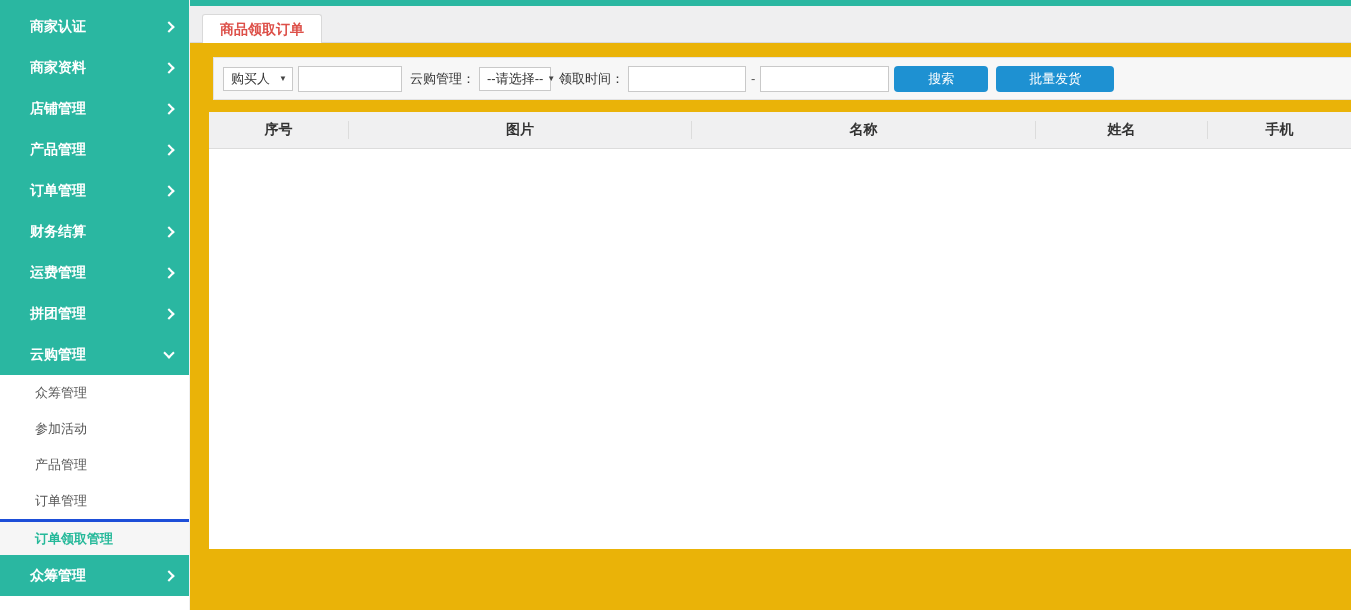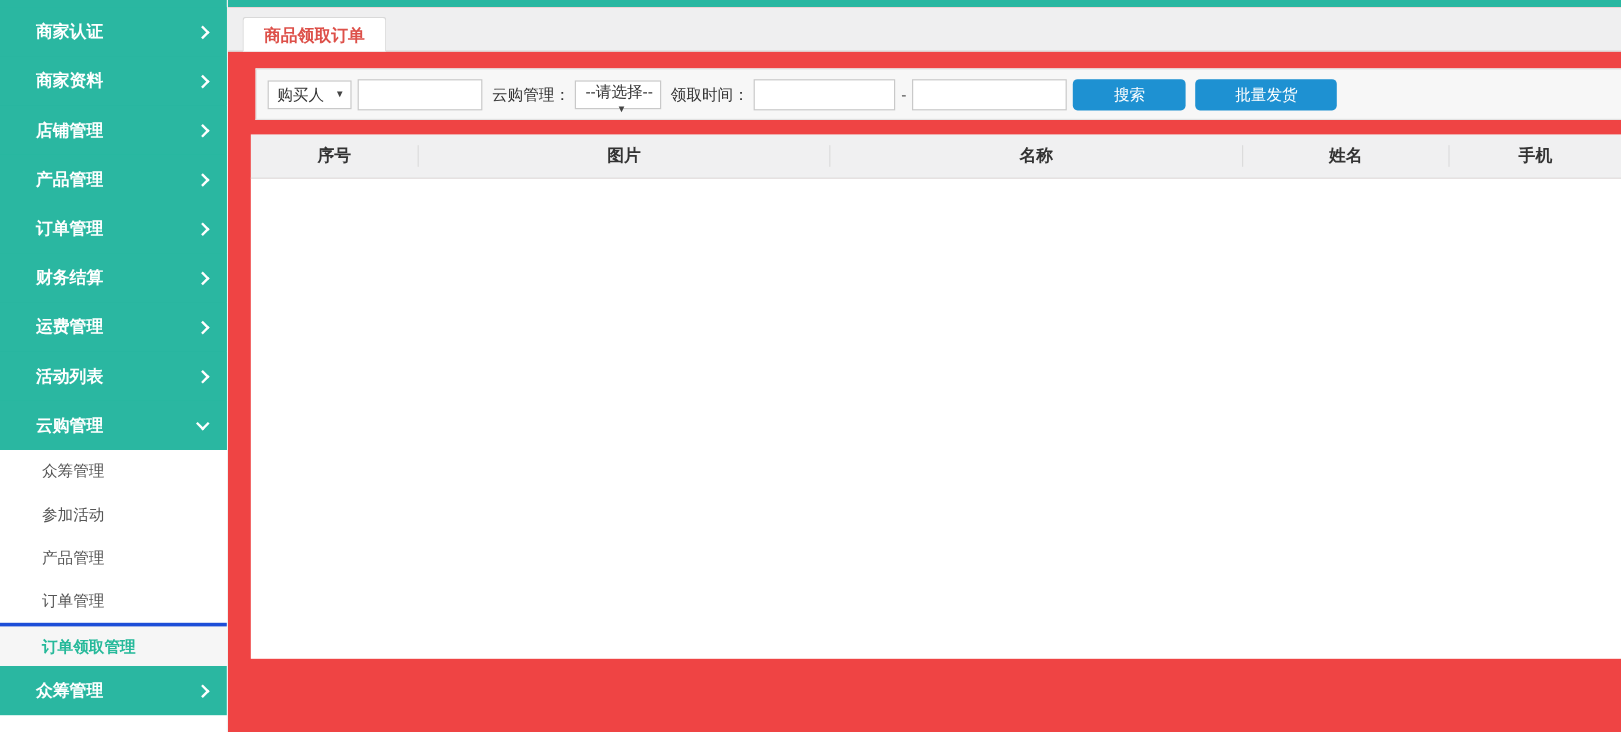--- a/index.html
+++ b/index.html
@@ -52,21 +52,21 @@
   .sub-item.active {
     background: #f6f6f6;
     border-top: 3px solid #1d4ed8;
     color: #26b99a; font-weight: bold;
   }
 
   
   .content {
     position: absolute; top: 6px; left: 190px;
     width: 1161px; height: 604px;
-    background: #ef4444;
+    background: #eab308;
   }
   .tabrow {
     height: 37px;
     background: #efeff0;
     border-bottom: 1px solid #d9d9d9;
     display: flex; align-items: flex-end;
     padding-left: 12px;
   }
   .tab {
     background: #fff;
@@ -93,21 +93,21 @@
   }
   .sel {
     height: 24px; background: #fff;
     border: 1px solid #c9c9c9;
     display: inline-flex; align-items: center; justify-content: space-between;
     padding: 0 5px 0 7px;
     font-size: 13px; color: #333;
     cursor: pointer;
   }
   .sel-buyer  { width: 70px; }
-  .sel-status { width: 72px; flex-direction: column; }
+  .sel-status { width: 72px; }
   .sel-arrow { font-size: 8px; color: #444; margin-left: 4px; }
   .inp {
     height: 26px;
     border: 1px solid #c9c9c9;
     background: #fff;
     padding: 0 5px;
     font-size: 13px;
     font-family: "Liberation Sans", "DejaVu Sans", sans-serif;
     outline: none;
   }
@@ -176,21 +176,21 @@
     </div>
     <div class="side-item">
       <span>财务结算</span>
       <span class="chev chev-right"></span>
     </div>
     <div class="side-item">
       <span>运费管理</span>
       <span class="chev chev-right"></span>
     </div>
     <div class="side-item">
-      <span>活动列表</span>
+      <span>拼团管理</span>
       <span class="chev chev-right"></span>
     </div>
     <div class="side-item">
       <span>云购管理</span>
       <span class="chev chev-down"></span>
     </div>
   </div>
 
   <div class="side-sub">
     <div class="sub-item">

